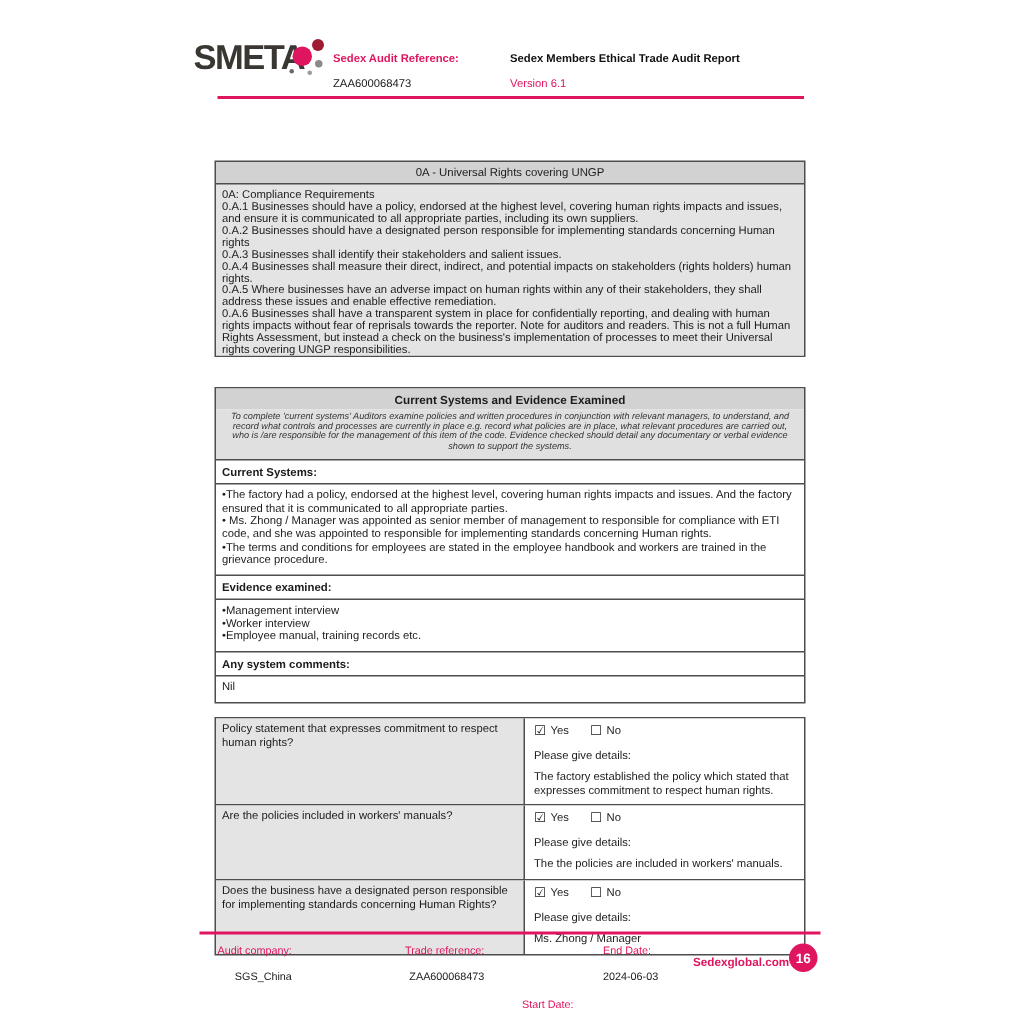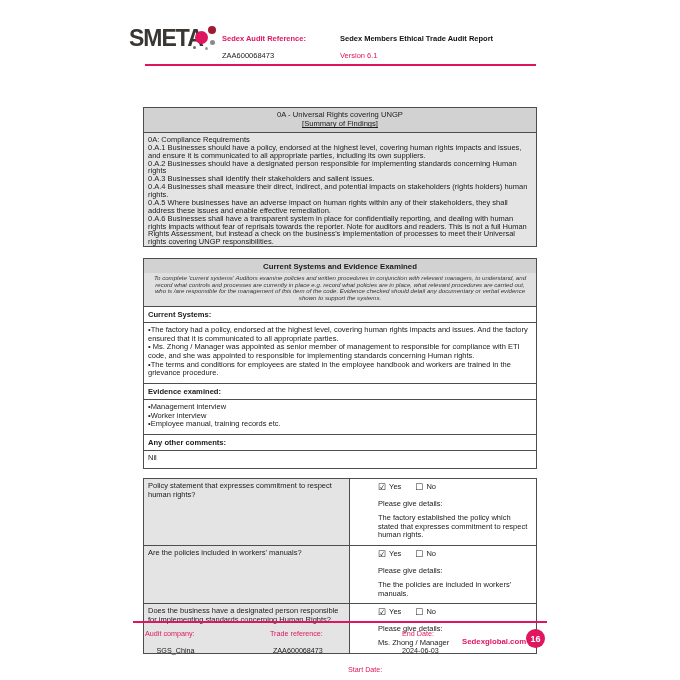--- a/index.html
+++ b/index.html
@@ -31,21 +31,21 @@
   .gray-body{background:#e4e4e4;border-top:1px solid #4d4d4d;font-size:7.5px;line-height:1.05;padding:3px 4px 0;white-space:pre-wrap;}
 
   
   .sys-head{background:#d2d2d2;text-align:center;font-size:7.8px;font-weight:bold;padding:3px 4px 2px;}
   .sys-note{background:#e0e0e0;font-style:italic;font-size:6.1px;line-height:1.1;text-align:center;color:#333;padding:2px 8px 4px;}
   .row-label{font-weight:bold;font-size:7.6px;padding:3px 4px;border-top:1px solid #4d4d4d;background:#fff;}
   .row-content{font-size:7.5px;line-height:1.16;padding:3px 4px 5px;border-top:1px solid #4d4d4d;background:#fff;white-space:pre-wrap;}
 
   
   .q-table{position:absolute;left:143px;top:478px;width:392px;border:1px solid #4d4d4d;}
-  .q-row{display:flex;gap:22px;}
+  .q-row{display:flex;}
   .q-row + .q-row{border-top:1px solid #4d4d4d;}
   .q-left{width:206px;background:#e4e4e4;border-right:1px solid #4d4d4d;font-size:7.5px;line-height:1.15;padding:3px 6px 3px 4px;box-sizing:border-box;}
   .q-right{flex:1;background:#fff;font-size:7.5px;padding:3px 6px 5px;}
   .cb{display:inline-block;font-size:9px;line-height:1;vertical-align:-1px;}
   .cb-label{margin-left:3px;}
   .cb-group + .cb-group{margin-left:14px;}
   .q-details-label{margin-top:7px;}
   .q-details-text{margin-top:6px;line-height:1.15;}
   .r1{min-height:49px;}
   .r2{min-height:43px;}
@@ -82,21 +82,20 @@
   <div class="title-block">
     <div class="report-title">Sedex Members Ethical Trade Audit Report</div>
     <div class="version">Version 6.1</div>
   </div>
 
   <div class="header-rule"></div>
 
   <div class="doc-box" style="top:107px;">
     <div class="box-head">
       <div>0A - Universal Rights covering UNGP</div>
-      <div class="sub">[Summary of Findings]</div>
     </div>
     <div class="gray-body">0A: Compliance Requirements
 0.A.1 Businesses should have a policy, endorsed at the highest level, covering human rights impacts and issues, and ensure it is communicated to all appropriate parties, including its own suppliers.
 0.A.2 Businesses should have a designated person responsible for implementing standards concerning Human rights
 0.A.3 Businesses shall identify their stakeholders and salient issues.
 0.A.4 Businesses shall measure their direct, indirect, and potential impacts on stakeholders (rights holders) human rights.
 0.A.5 Where businesses have an adverse impact on human rights within any of their stakeholders, they shall address these issues and enable effective remediation.
 0.A.6 Businesses shall have a transparent system in place for confidentially reporting, and dealing with human rights impacts without fear of reprisals towards the reporter. Note for auditors and readers. This is not a full Human Rights Assessment, but instead a check on the business's implementation of processes to meet their Universal rights covering UNGP responsibilities.</div>
   </div>
 
@@ -104,21 +103,21 @@
     <div class="sys-head">Current Systems and Evidence Examined</div>
     <div class="sys-note">To complete 'current systems' Auditors examine policies and written procedures in conjunction with relevant managers, to understand, and record what controls and processes are currently in place e.g. record what policies are in place, what relevant procedures are carried out, who is /are responsible for the management of this item of the code. Evidence checked should detail any documentary or verbal evidence shown to support the systems.</div>
     <div class="row-label">Current Systems:</div>
     <div class="row-content">•The factory had a policy, endorsed at the highest level, covering human rights impacts and issues. And the factory ensured that it is communicated to all appropriate parties.
 • Ms. Zhong / Manager was appointed as senior member of management to responsible for compliance with ETI code, and she was appointed to responsible for implementing standards concerning Human rights.
 •The terms and conditions for employees are stated in the employee handbook and workers are trained in the grievance procedure.</div>
     <div class="row-label">Evidence examined:</div>
     <div class="row-content">•Management interview
 •Worker interview
 •Employee manual, training records etc.</div>
-    <div class="row-label">Any other comments:</div>
+    <div class="row-label">Any system comments:</div>
     <div class="row-content">Nil</div>
   </div>
 
   <div class="q-table">
 
     <div class="q-row r1">
       <div class="q-left">Policy statement that expresses commitment to respect human rights?</div>
       <div class="q-right">
         <div>
           <span class="cb-group"><span class="cb">☑</span><span class="cb-label">Yes</span></span><span class="cb-group"><span class="cb">☐</span><span class="cb-label">No</span></span>

